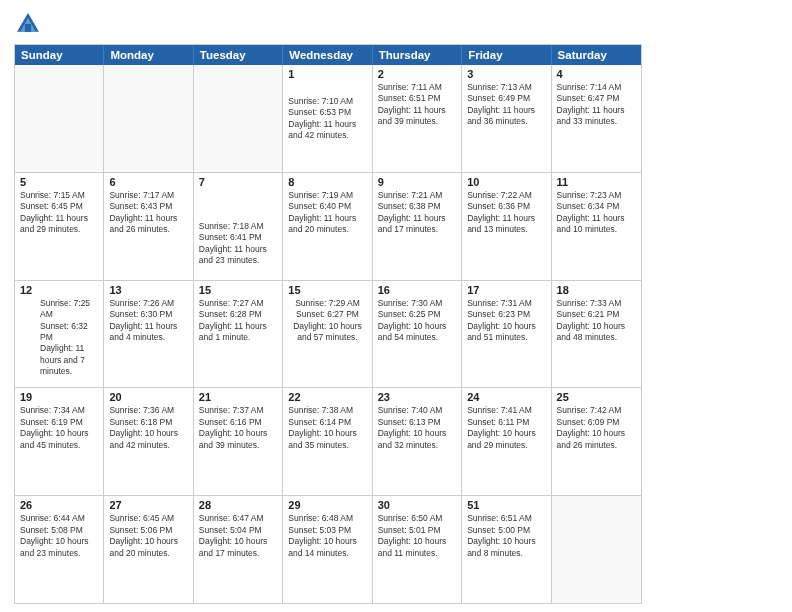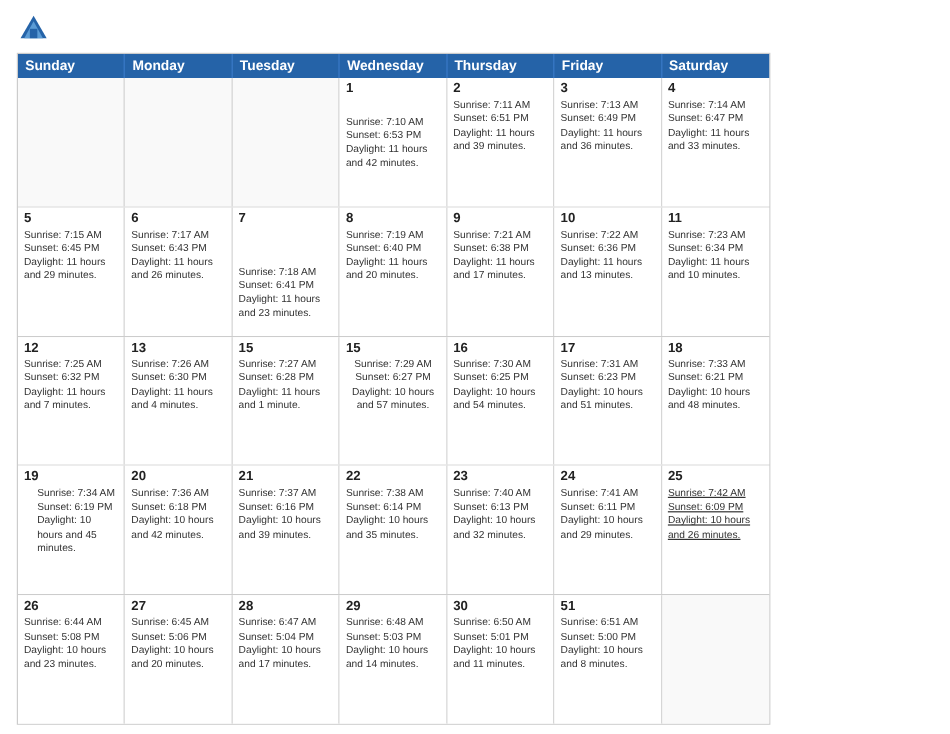--- a/index.html
+++ b/index.html
@@ -220,21 +220,21 @@
           <div class="cal-cell">
             <span class="cell-day">11</span>
             <div class="cell-info" style="white-space: pre-line;">Sunrise: 7:23 AM
 Sunset: 6:34 PM
 Daylight: 11 hours and 10 minutes.</div>
           </div>
         </div>
         <div class="cal-week">
           <div class="cal-cell">
             <span class="cell-day">12</span>
-            <div class="cell-info" style="white-space: pre-line;">Sunrise: 7:25 AM
+            <div class="cell-info" style="white-space: pre-line; margin-left: 20px;">Sunrise: 7:25 AM
 Sunset: 6:32 PM
 Daylight: 11 hours and 7 minutes.</div>
           </div>
           <div class="cal-cell">
             <span class="cell-day">13</span>
             <div class="cell-info" style="white-space: pre-line;">Sunrise: 7:26 AM
 Sunset: 6:30 PM
 Daylight: 11 hours and 4 minutes.</div>
           </div>
           <div class="cal-cell">
@@ -264,21 +264,21 @@
           <div class="cal-cell">
             <span class="cell-day">18</span>
             <div class="cell-info" style="white-space: pre-line;">Sunrise: 7:33 AM
 Sunset: 6:21 PM
 Daylight: 10 hours and 48 minutes.</div>
           </div>
         </div>
         <div class="cal-week">
           <div class="cal-cell">
             <span class="cell-day">19</span>
-            <div class="cell-info" style="white-space: pre-line; margin-left: 11px;">Sunrise: 7:34 AM
+            <div class="cell-info" style="white-space: pre-line;">Sunrise: 7:34 AM
 Sunset: 6:19 PM
 Daylight: 10 hours and 45 minutes.</div>
           </div>
           <div class="cal-cell">
             <span class="cell-day">20</span>
             <div class="cell-info" style="white-space: pre-line;">Sunrise: 7:36 AM
 Sunset: 6:18 PM
 Daylight: 10 hours and 42 minutes.</div>
           </div>
           <div class="cal-cell">
@@ -300,21 +300,21 @@
 Daylight: 10 hours and 32 minutes.</div>
           </div>
           <div class="cal-cell">
             <span class="cell-day">24</span>
             <div class="cell-info" style="white-space: pre-line;">Sunrise: 7:41 AM
 Sunset: 6:11 PM
 Daylight: 10 hours and 29 minutes.</div>
           </div>
           <div class="cal-cell">
             <span class="cell-day">25</span>
-            <div class="cell-info" style="white-space: pre-line; text-decoration: underline;">Sunrise: 7:42 AM
+            <div class="cell-info" style="white-space: pre-line;">Sunrise: 7:42 AM
 Sunset: 6:09 PM
 Daylight: 10 hours and 26 minutes.</div>
           </div>
         </div>
         <div class="cal-week">
           <div class="cal-cell">
             <span class="cell-day">26</span>
             <div class="cell-info" style="white-space: pre-line;">Sunrise: 6:44 AM
 Sunset: 5:08 PM
 Daylight: 10 hours and 23 minutes.</div>

